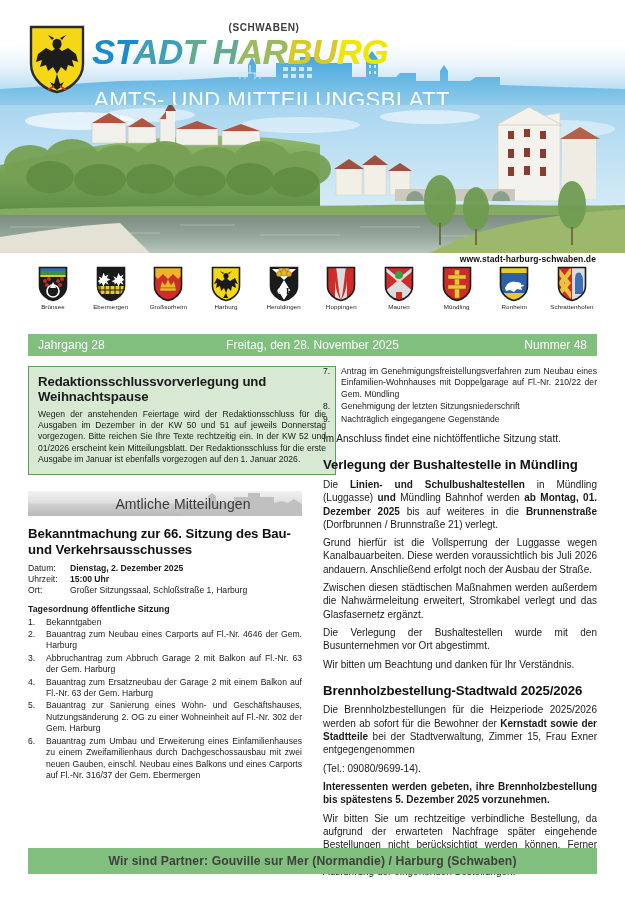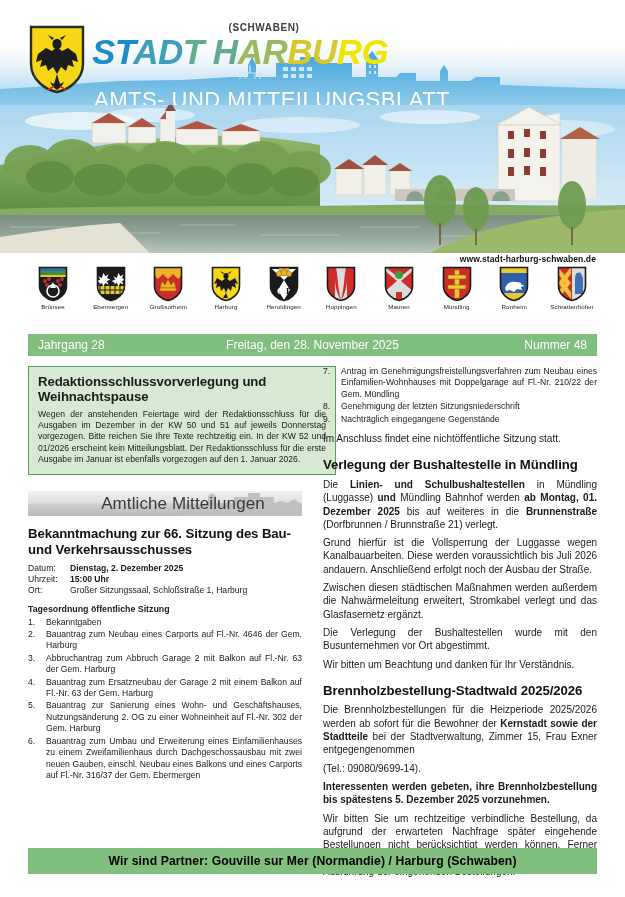--- a/index.html
+++ b/index.html
@@ -92,21 +92,21 @@
 
   
   .section-banner{
     position:relative;width:274px;height:25px;margin-top:16px;overflow:hidden;
     background:linear-gradient(180deg,#f2f2f2 0%,#dedede 48%,#cfcfcf 52%,#b9b9b9 100%);
   }
   .section-banner .sb-sky{position:absolute;right:0;top:0;width:120px;height:25px;}
   .section-banner span{
     position:absolute;left:0;top:0;width:310px;height:25px;
     display:flex;align-items:center;justify-content:center;
-    font-size:17px;color:#3a3a3a;letter-spacing:.1px;
+    font-size:14px;color:#3a3a3a;letter-spacing:.1px;
   }
 
   h3.art-title{
     font-size:13.2px;font-weight:600;line-height:1.18;margin:10px 0 5px 0;
     letter-spacing:-.1px;color:#111;
   }
   .meta-table{font-size:8.6px;line-height:1.32;margin:0 0 7px 0;}
   .meta-row{display:flex;}
   .meta-k{width:42px;flex:0 0 42px;}
   .meta-v{flex:1;}
@@ -118,21 +118,21 @@
   ol.agenda li .num{width:18px;flex:0 0 18px;}
   ol.agenda li .txt{flex:1;text-align:justify;}
 
   p.body{font-size:10px;line-height:1.33;margin:0 0 5px 0;text-align:justify;}
   p.body.nojust{text-align:left;}
   p.body b{font-weight:700;}
 
   
   .footer{
     position:absolute;left:28px;top:848px;width:569px;height:26px;
-    background:#81bf7e;color:#000000;
+    background:#81bf7e;color:#404040;
     display:flex;align-items:center;justify-content:center;
     font-size:12.2px;font-weight:700;letter-spacing:.1px;
   }
 </style>
 </head>
 <body>
 
 <div class="page">
 
   <div class="masthead">

